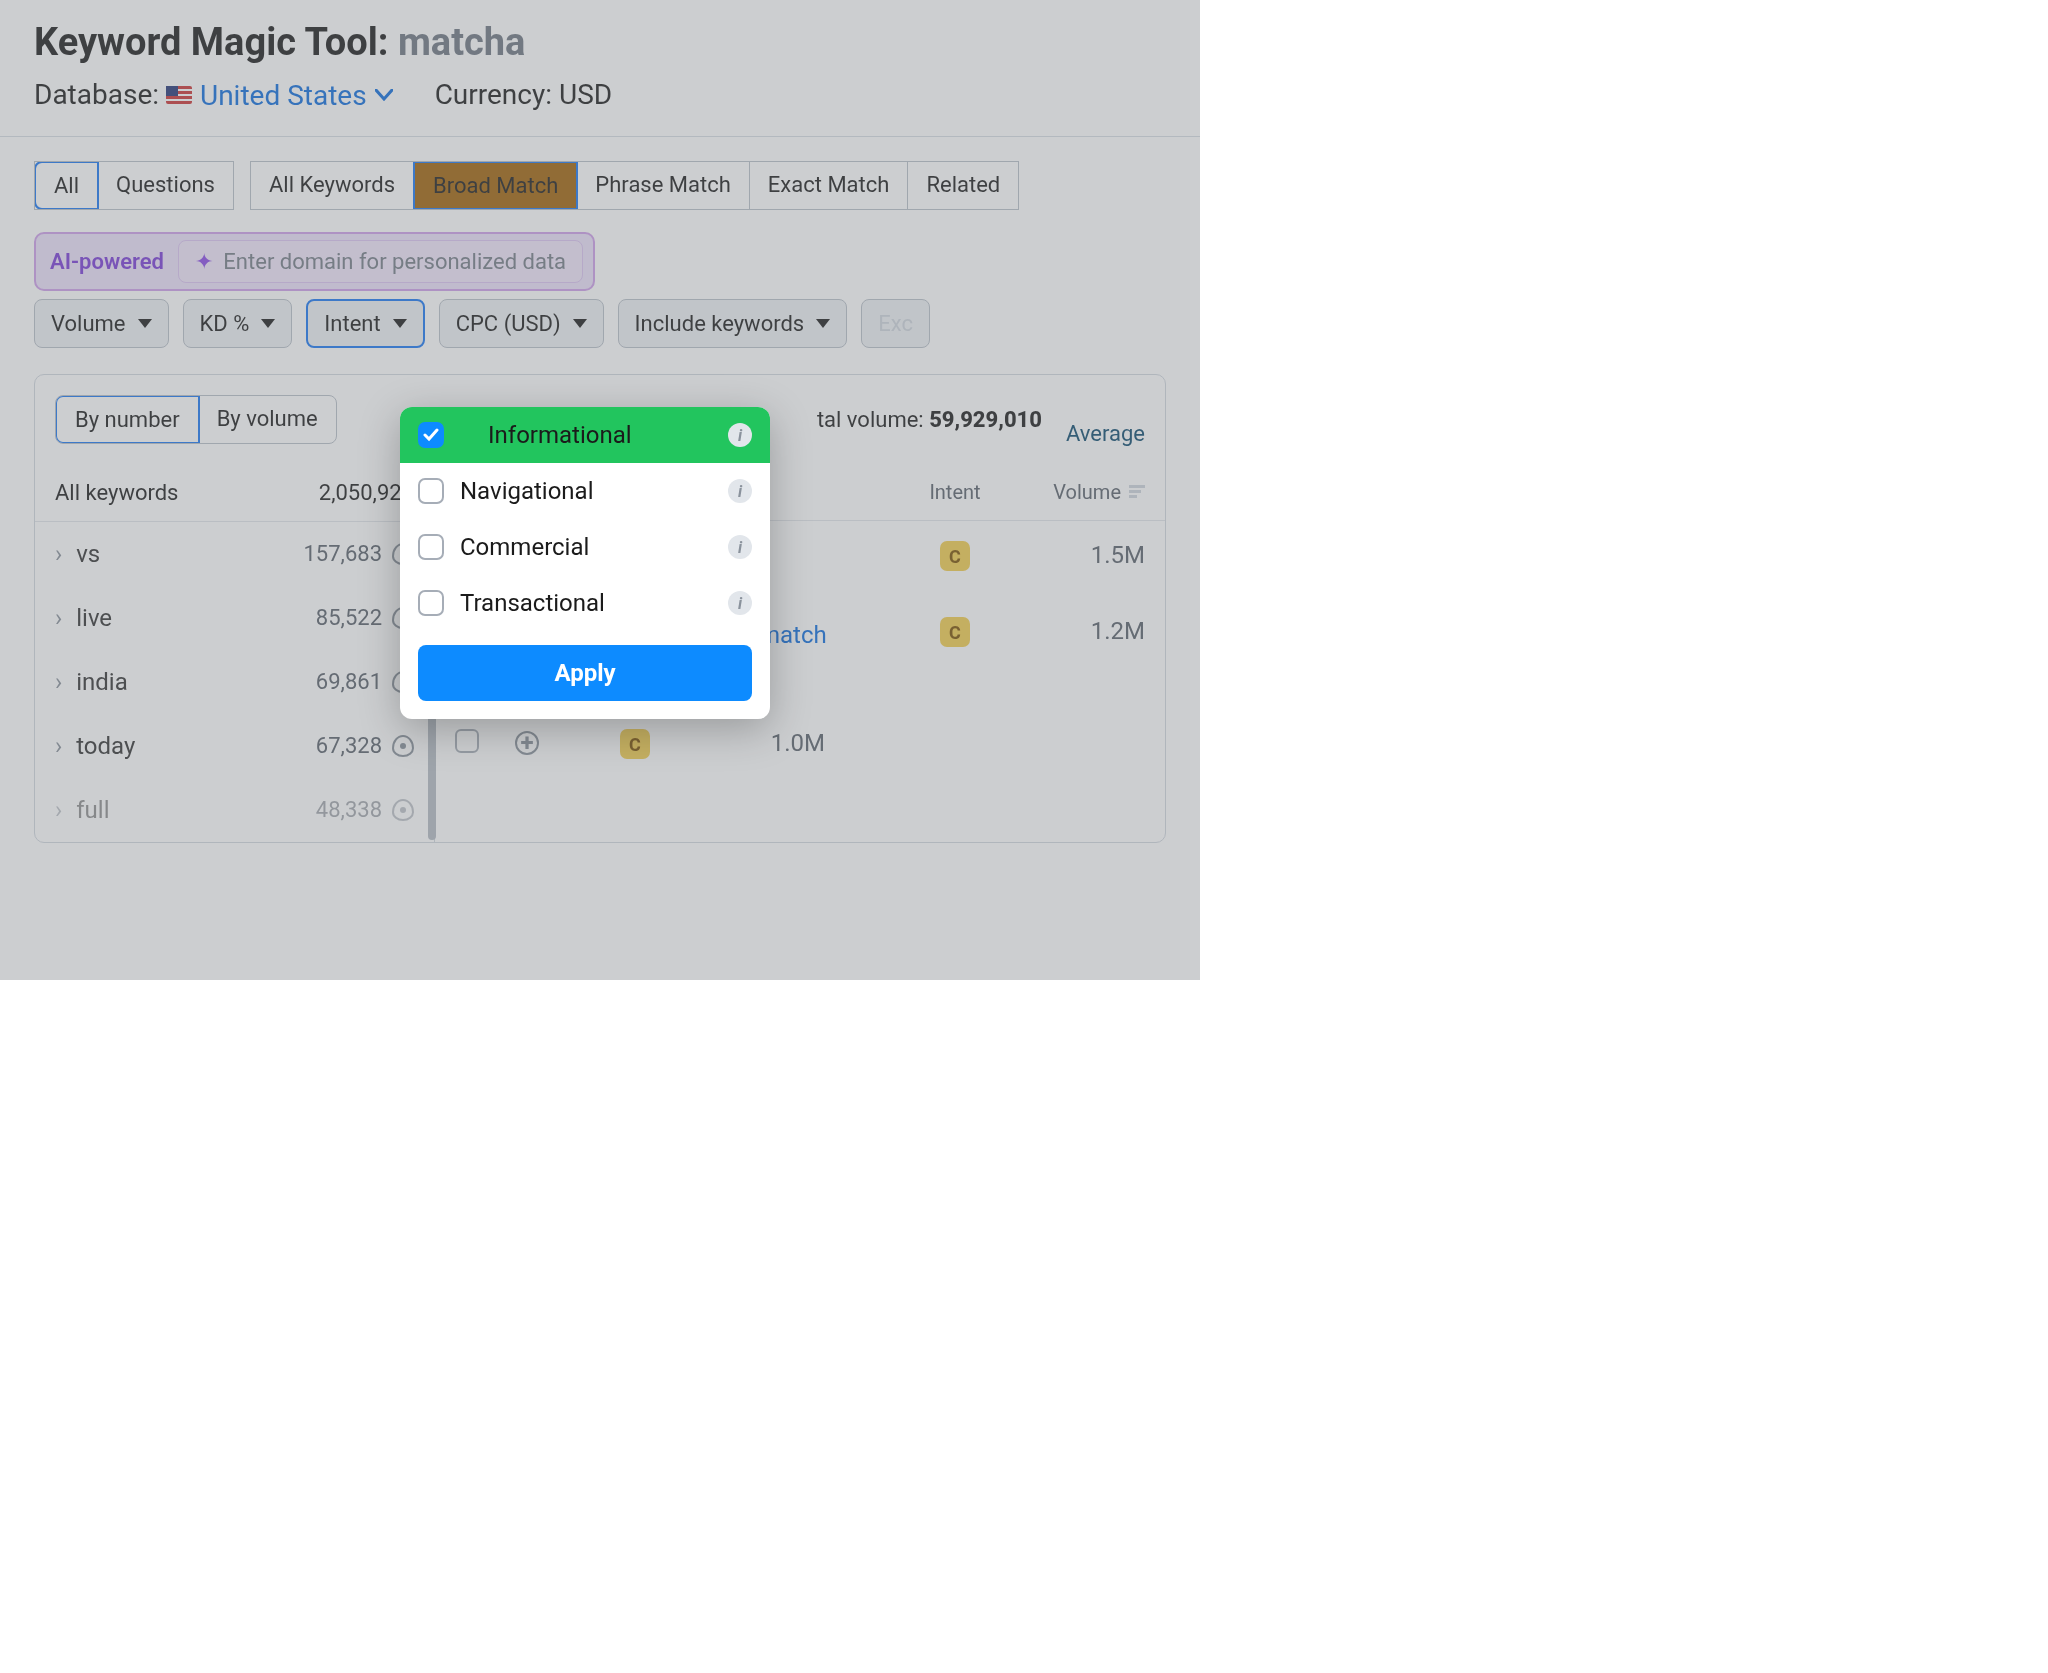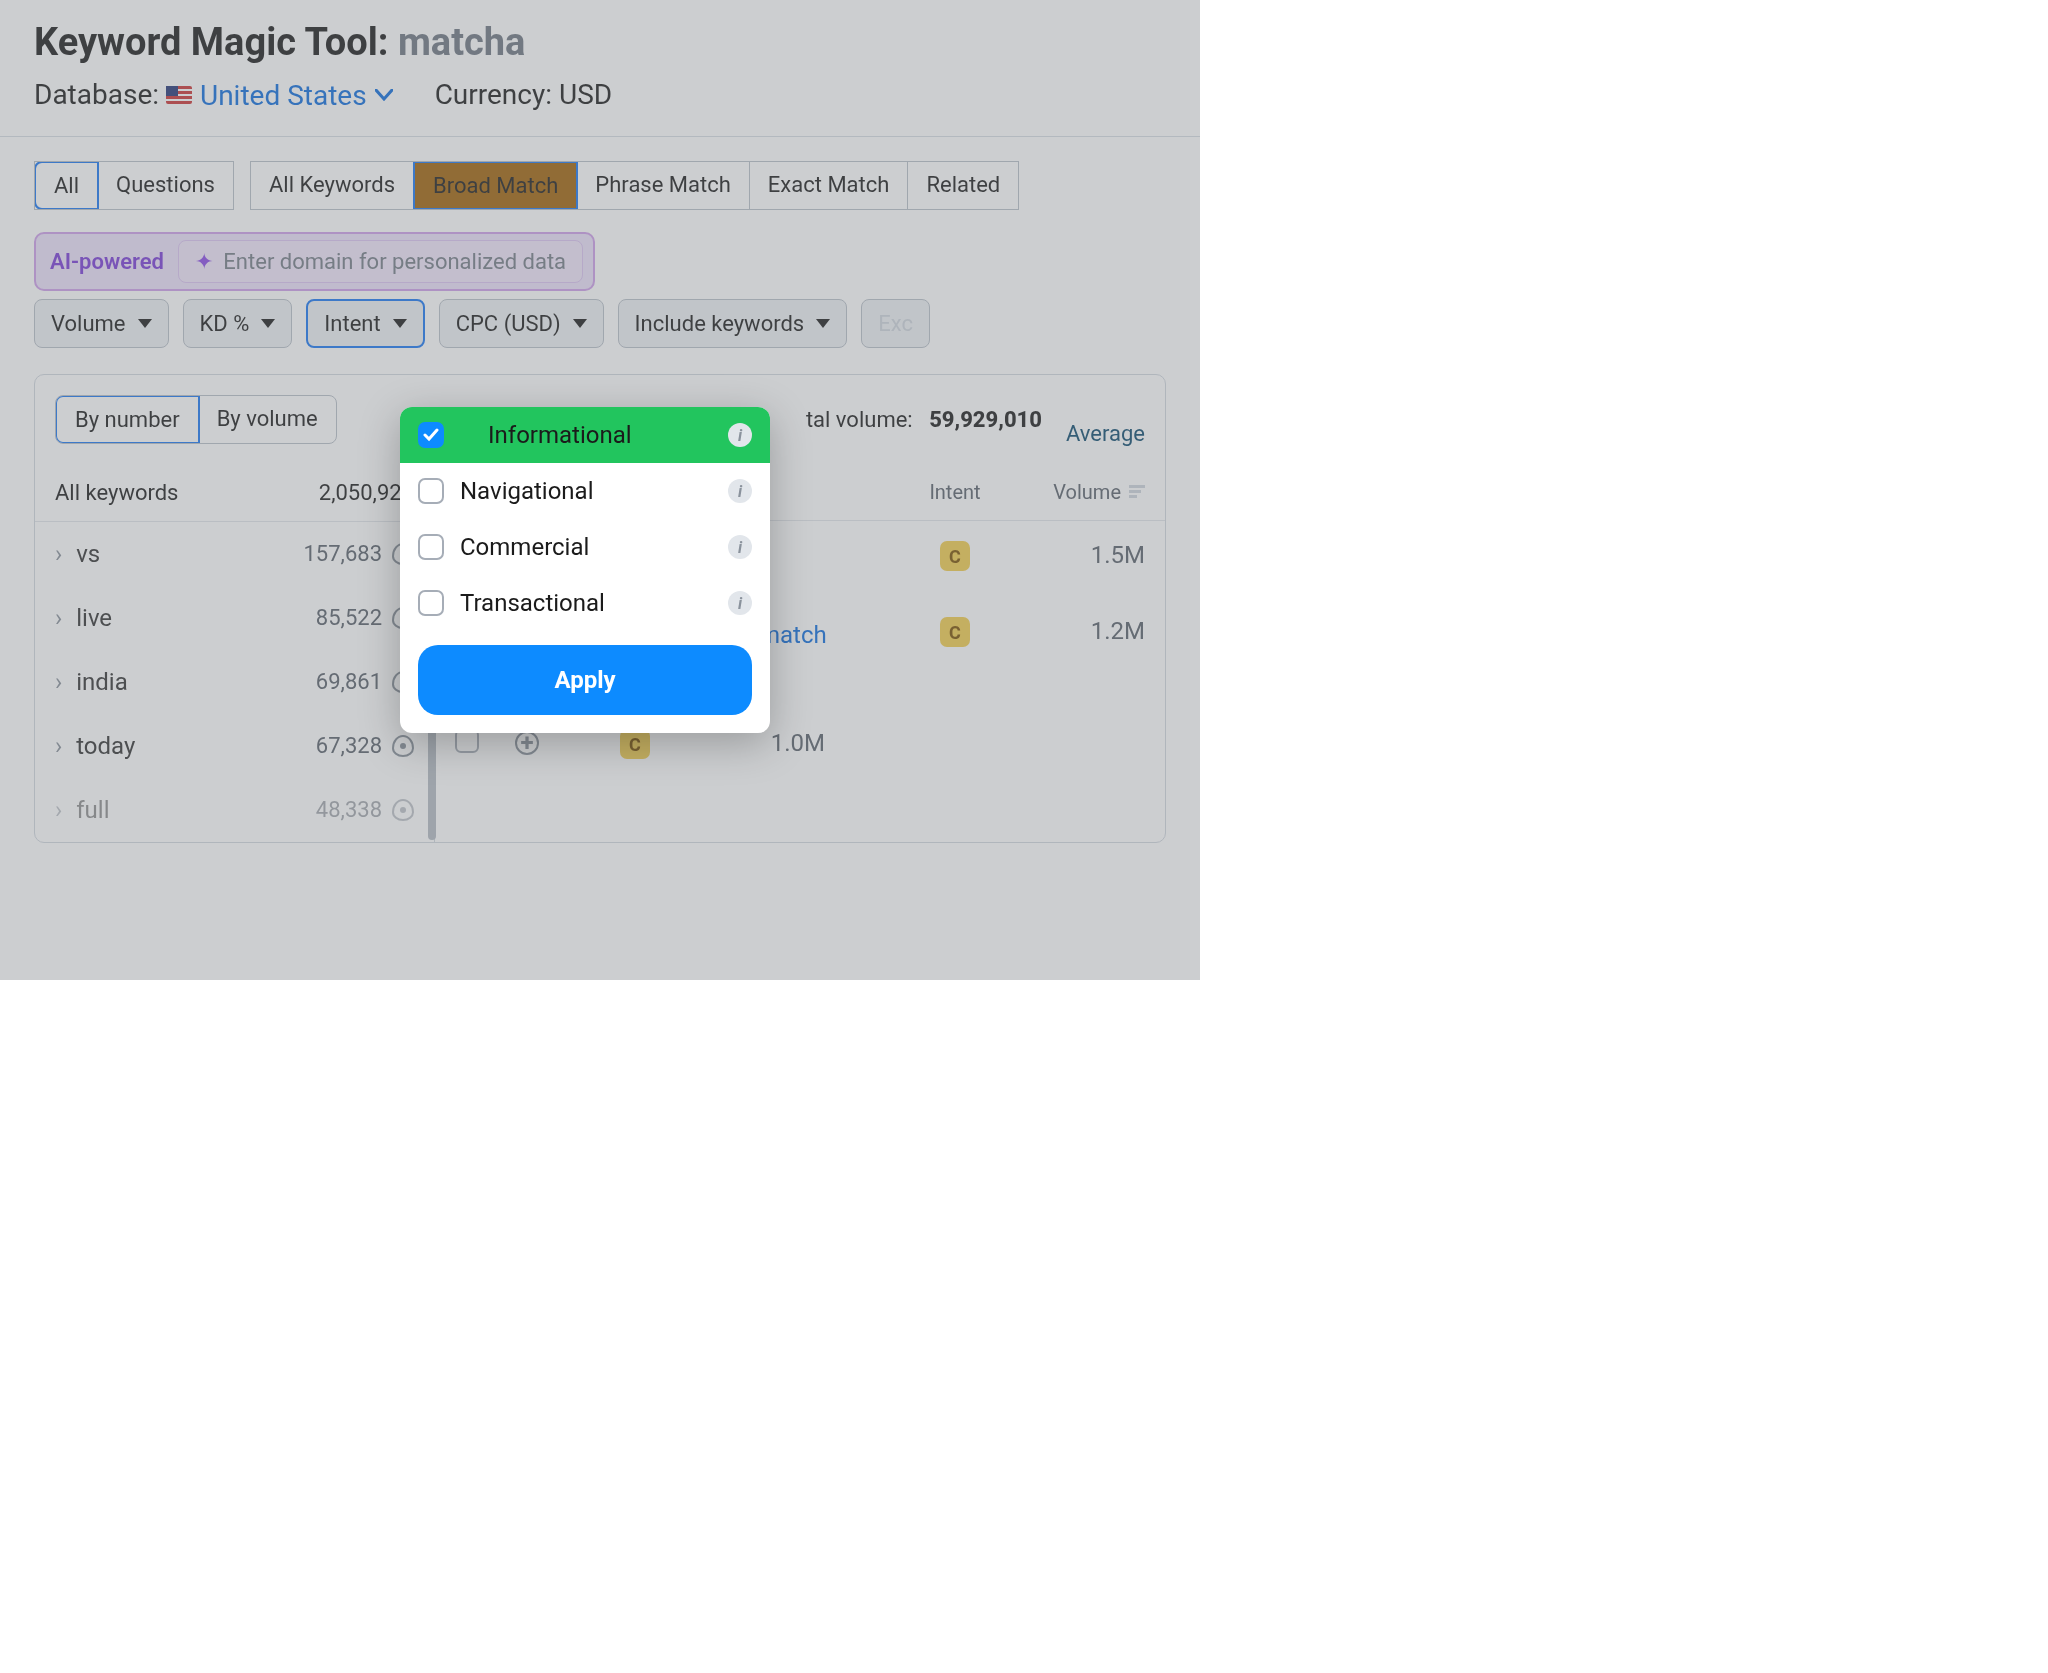--- a/index.html
+++ b/index.html
@@ -45,21 +45,21 @@
   .caret { width:0; height:0; border-left:7px solid transparent; border-right:7px solid transparent; border-top:9px solid #1b1b1b; }
   .excl { color:#cfd5dd; }
   
   .results { border:1px solid #d2d8df; border-radius:10px; padding:0; }
   .results-top { display:flex; align-items:center; padding:18px 20px; gap:24px;justify-content:flex-end; }
   .toggles { display:flex; border:1px solid #b9c0c9; border-radius:8px; overflow:hidden; }
   .toggles .t { padding:10px 18px; font-size:22px; border-right:1px solid #b9c0c9; }
   .toggles .t:last-child { border-right:none; }
   .toggles .t.on { border:2px solid #1976f2; margin:-1px; border-radius:8px 0 0 8px; }
   .stat { font-size:22px; color:#1b1b1b; margin-left:auto; }
-  .stat b { font-weight:800;margin-left:11px; }
+  .stat b { font-weight:800; }
   .stat2 { font-size:22px; color:#0c4a6e;margin-top:28px; }
   .columns { display:flex; }
   .left { width:400px; border-right:1px solid #d2d8df; }
   .right { flex:1; }
   .lh { display:flex; justify-content:space-between; padding:16px 20px; font-size:22px; color:#1b1b1b; border-bottom:1px solid #e2e6eb; }
   .group { display:flex; align-items:center; justify-content:space-between; padding:18px 20px; font-size:24px; color:#333; }
   .gl { display:flex; align-items:center; gap:14px; }
   .chev { color:#8a929c; }
   .gc { display:flex; align-items:center; gap:10px; color:#5a616b; font-size:22px; }
   .eye { width:22px; height:22px; border:2px solid #8a929c; border-radius:50% 50% 50% 50% / 60% 60% 40% 40%; position:relative; }
@@ -91,21 +91,21 @@
     background:#fff; border-radius:12px;
     box-shadow:0 10px 40px rgba(0,0,0,0.25);
     z-index:100; overflow:hidden; font-size:24px;
   }
   .pop .item { display:flex; align-items:center; gap:16px; padding:14px 18px; }
   .pop .item.sel { background:#22c55e;gap:44px; }
   .pop .cb { width:26px; height:26px; border:2px solid #a6adb7; border-radius:7px; display:inline-flex; align-items:center; justify-content:center; }
   .pop .cb.on { background:#0d8bff; border-color:#0d8bff; color:#fff; }
   .pop .cb.on svg { stroke:#fff; }
   .pop .info { margin-left:auto; width:24px; height:24px; border-radius:50%; background:#e2e6eb; color:#8a929c; display:inline-flex; align-items:center; justify-content:center; font-style:italic; font-weight:700; font-size:16px; }
-  .pop .apply { margin:14px 18px 18px; padding:21px 0; text-align:center; background:#0d8bff; color:#fff; font-size:24px; font-weight:700; border-radius:20px; }
+  .pop .apply { margin:14px 18px 18px; padding:14px 0; text-align:center; background:#0d8bff; color:#fff; font-size:24px; font-weight:700; border-radius:8px; }
 </style>
 </head>
 <body>
 
 <div class="page">
   <h1 class="title">
     <span>Keyword Magic Tool:</span>
     <span class="subtitle">matcha</span>
   </h1>
 

